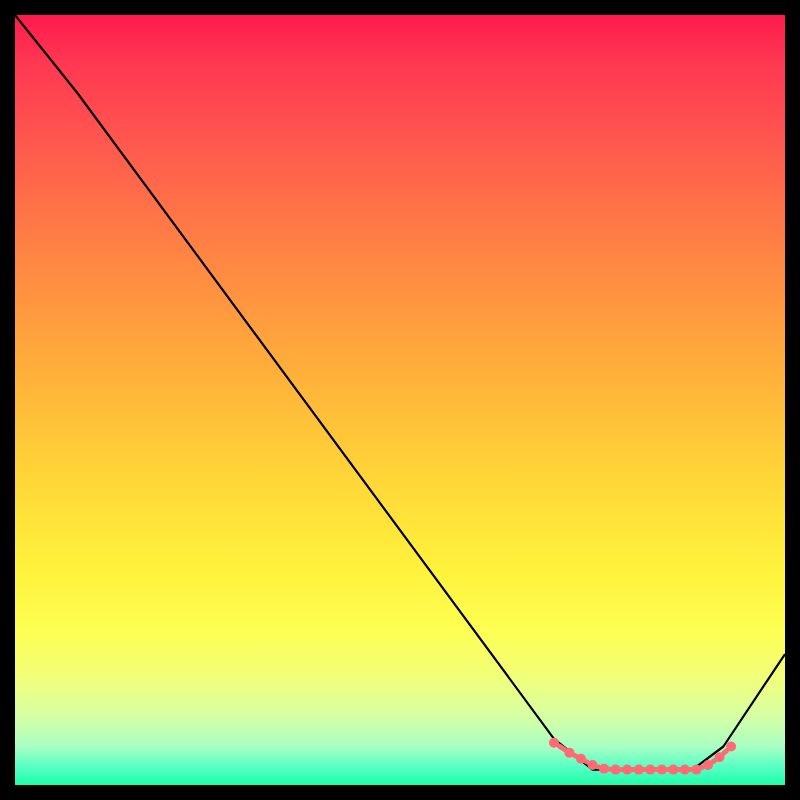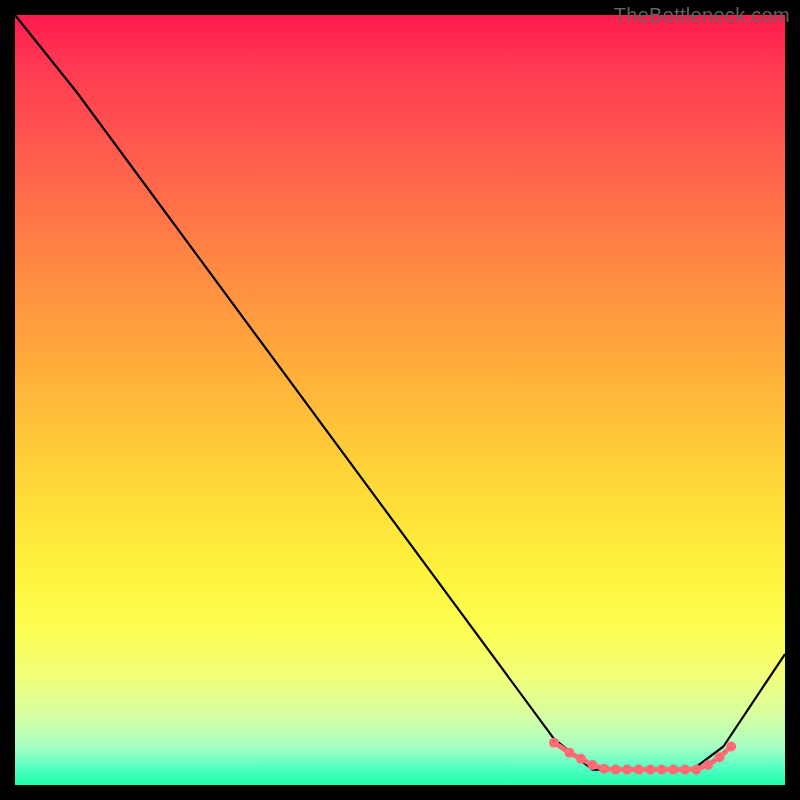--- a/index.html
+++ b/index.html
@@ -59,21 +59,20 @@
   .dash {
     stroke: #ff6b74;
     stroke-width: 5;
     stroke-linecap: round;
   }
 </style>
 </head>
 <body>
 <div class="root">
 
-  <div class="watermark">TheBottleneck.com</div>
 
   <div class="plot">
     <svg class="lines" viewBox="0 0 770 770">
       <path class="curve" d="M0.00 0.00 L61.60 77.00 L539.00 723.80 L577.50 754.60 L677.60 754.60 L708.40 731.50 L770.00 639.10 " id="curvePath"></path>
       <g id="markerGroup">
           <circle cx="539.00" cy="727.65" r="5" class="dot"></circle>
           <line x1="544.03" y1="730.92" x2="549.37" y2="734.39" class="dash"></line>
           <circle cx="554.40" cy="737.66" r="5" class="dot"></circle>
           <line x1="559.69" y1="740.48" x2="560.66" y2="741.00" class="dash"></line>
           <circle cx="565.95" cy="743.82" r="5" class="dot"></circle>

